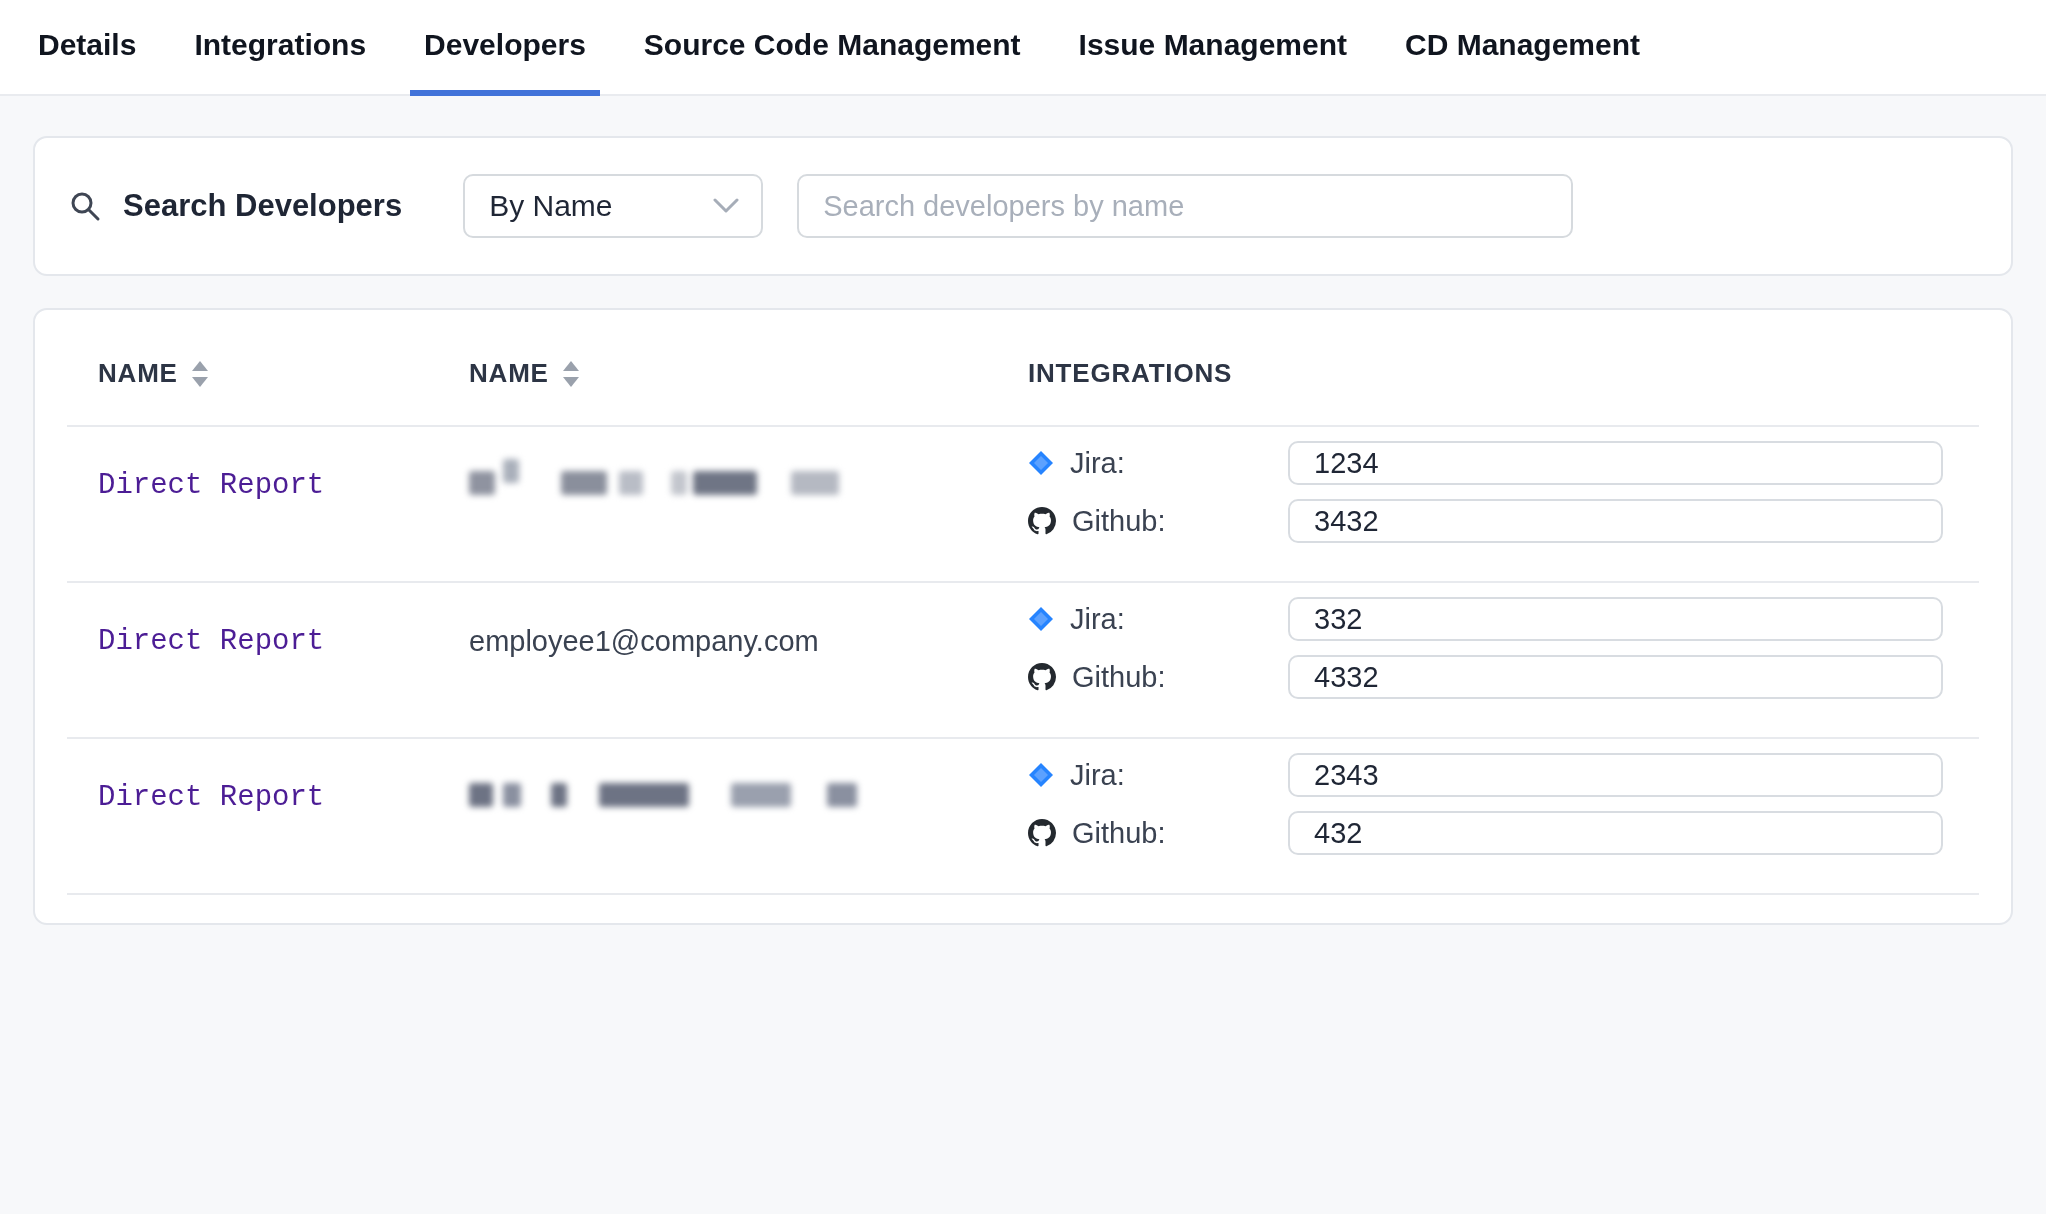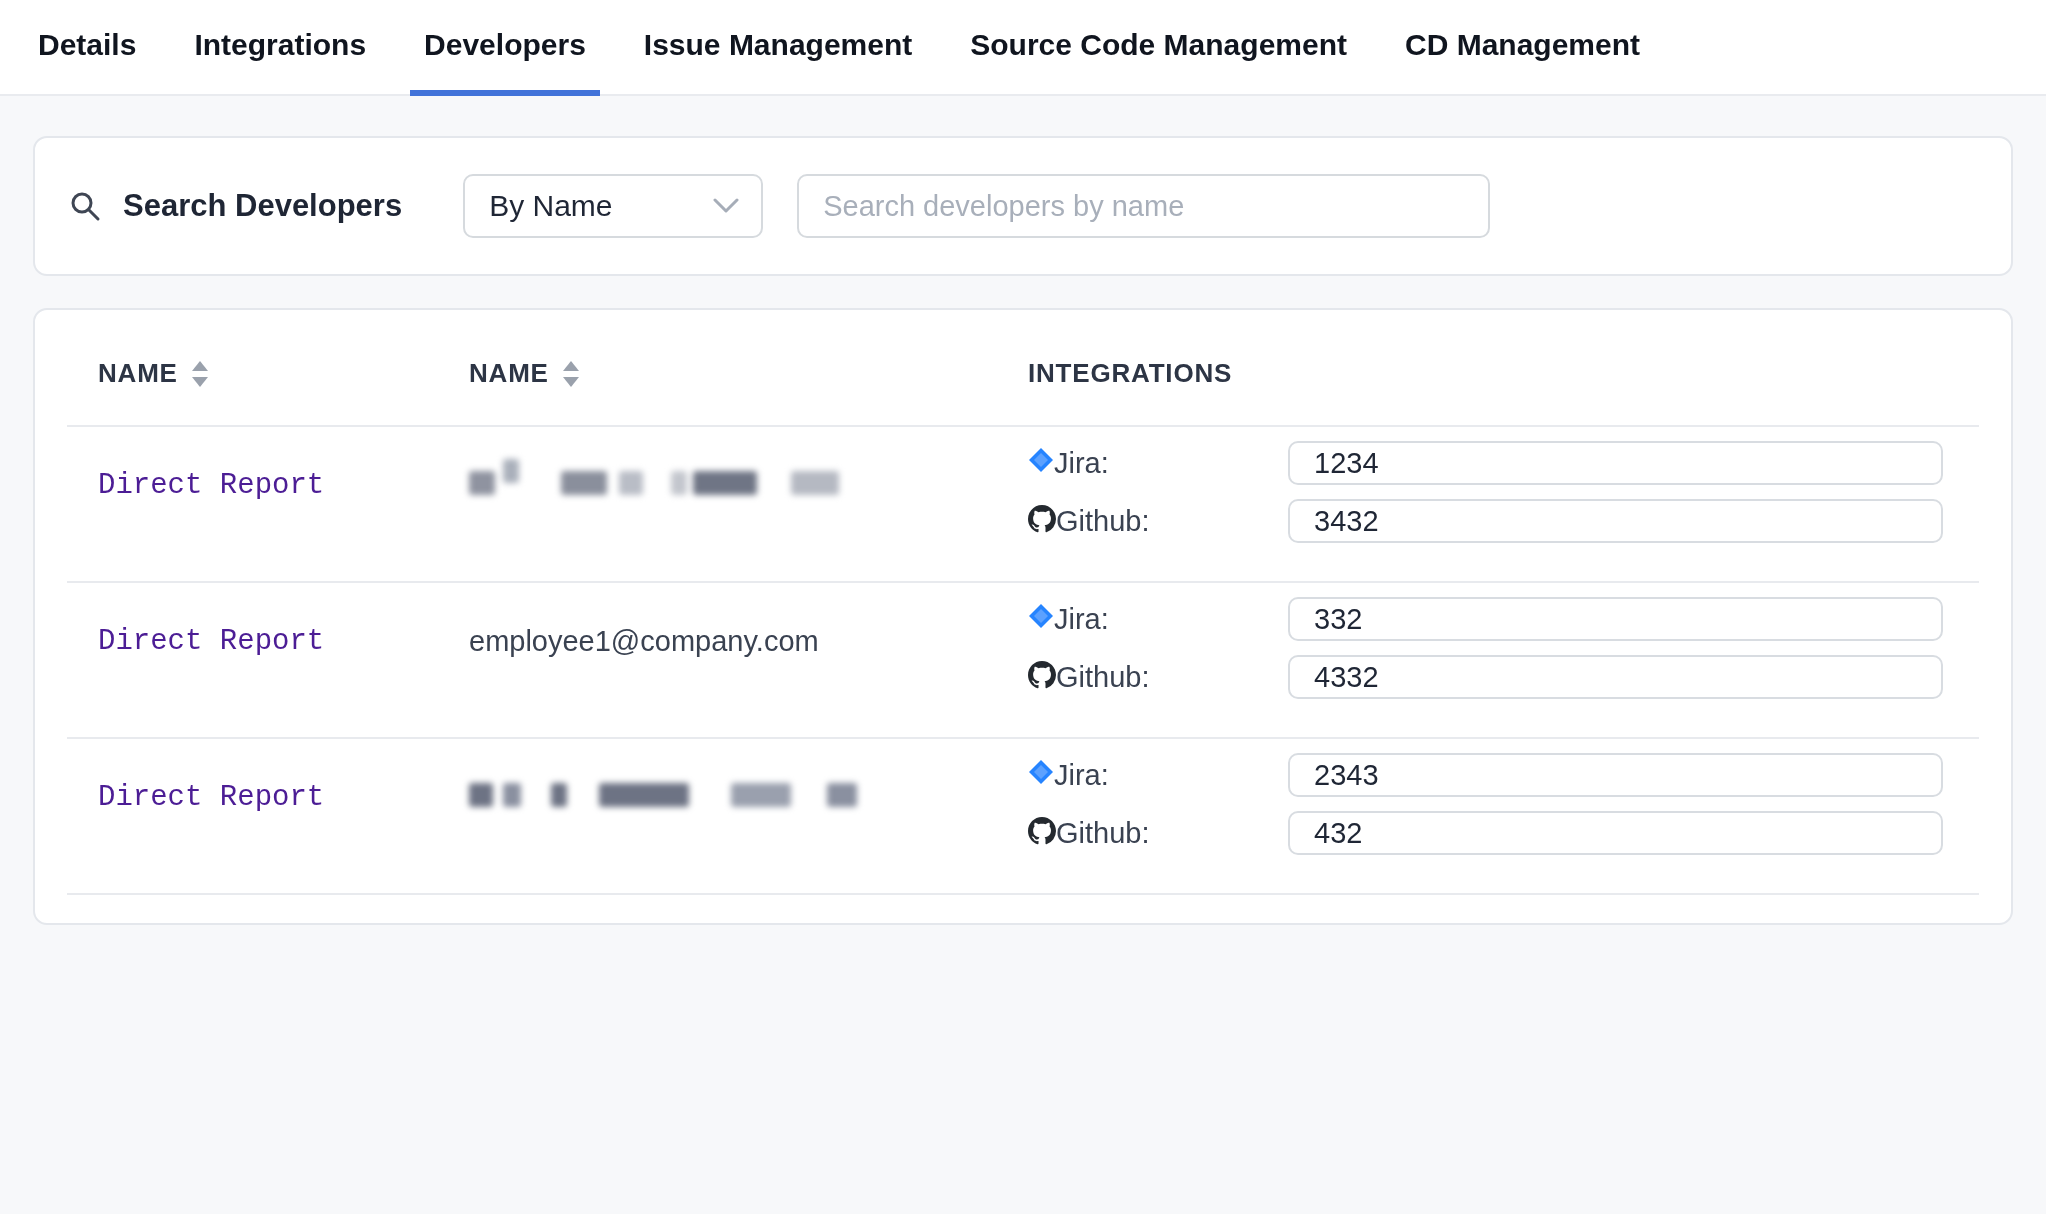--- a/index.html
+++ b/index.html
@@ -81,21 +81,21 @@
     display: flex;
     align-items: center;
     justify-content: space-between;
     padding: 0 22px 0 24px;
     font-size: 30px;
     color: #1f2635;
     margin-right: 34px;
     cursor: pointer;
   }
   .search-input {
-    width: 693px;
+    width: 776px;
     height: 64px;
     border: 2px solid #d6dade;
     border-radius: 10px;
     font-size: 29px;
     padding: 0 24px;
     color: #1f2635;
     font-family: "Liberation Sans", sans-serif;
     outline: none;
   }
   .search-input::placeholder { color: #a8afba; }
@@ -133,21 +133,22 @@
     padding-left: 31px;
     padding-right: 36px;
     display: flex;
     flex-direction: column;
     gap: 14px;
   }
   .int-group { display: flex; align-items: center; }
   .int-label {
     width: 260px;
     display: flex;
-    align-items: flex-start;
+    align-items: center;
+    gap: 16px;
     font-size: 29px;
     color: #3a4251;
     flex-shrink: 0;
   }
   .int-input {
     flex: 1;
     height: 44px;
     border: 2px solid #d8dce1;
     border-radius: 10px;
     font-size: 29px;
@@ -167,22 +168,22 @@
   .rb { height: 24px; border-radius: 3px; flex-shrink: 0; }
 </style>
 </head>
 <body>
 
 <div class="header">
   <div class="tabs">
     <div class="tab">Details</div>
     <div class="tab">Integrations</div>
     <div class="tab active">Developers</div>
+    <div class="tab">Source Code Management</div>
     <div class="tab">Issue Management</div>
-    <div class="tab">Source Code Management</div>
     <div class="tab">CD Management</div>
   </div>
 </div>
 
 <div class="main">
 
   <div class="card search-card">
     <span class="search-icon">
       <svg width="32" height="32" viewBox="0 0 32 32">
         <circle cx="13" cy="13" r="9" fill="none" stroke="#3f4654" stroke-width="3"></circle>

